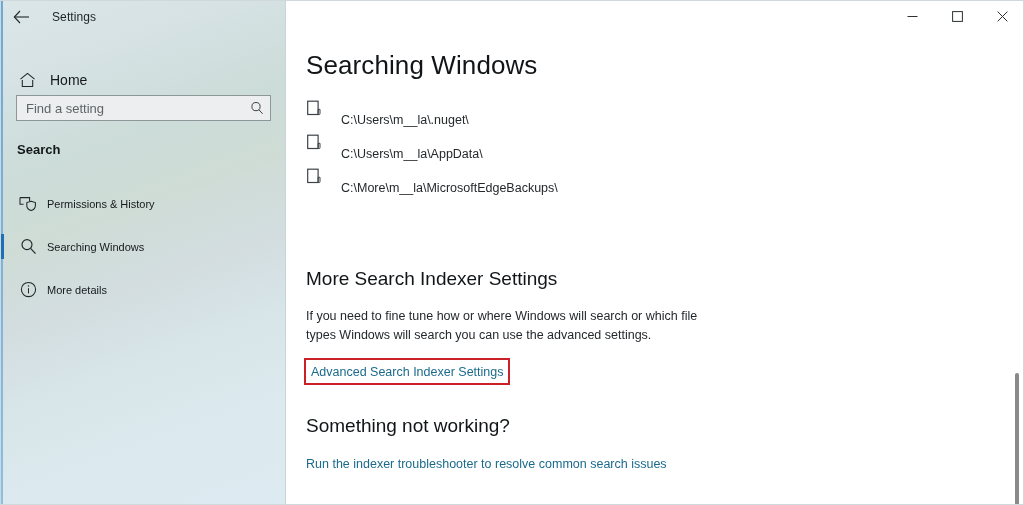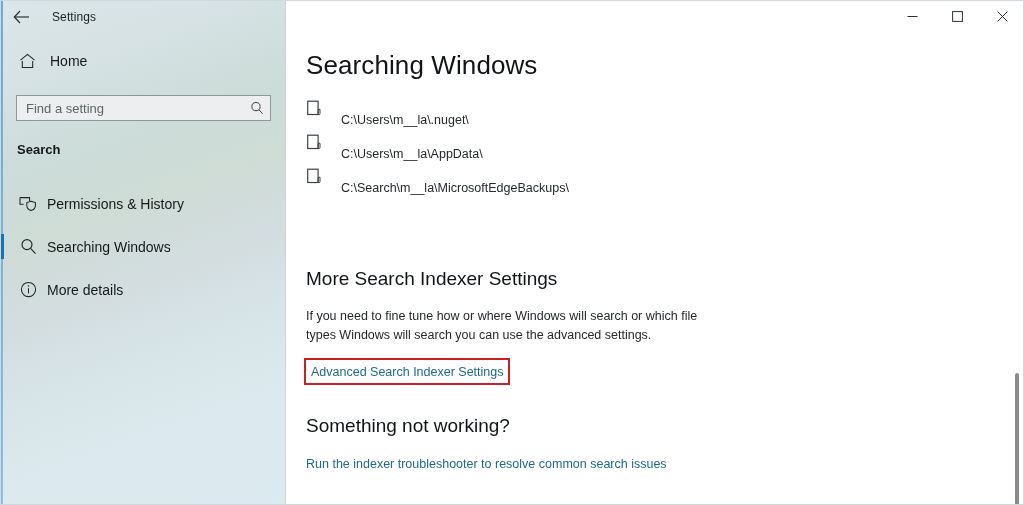--- a/index.html
+++ b/index.html
@@ -62,21 +62,21 @@
   .back-btn svg { display:block; }
   .settings-title {
     font-size: 12px;
     color: #1d2224;
     margin-left: 11px;
     letter-spacing: .1px;
   }
 
   .home-row {
     position: absolute;
-    left: 0; top: 46px;
+    left: 0; top: 65px;
     width: 285px; height: 28px;
     display: flex;
     align-items: center;
     cursor: pointer;
   }
   .home-icon {
     width: 36px;
     display: flex; align-items: center; justify-content: center;
     margin-left: 8px;
   }
@@ -134,21 +134,21 @@
     align-items: center;
     cursor: pointer;
     margin-bottom: 14px;
   }
   .nav-item .nav-icon {
     width: 30px;
     margin-left: 12px;
     display: flex; align-items: center; justify-content: center;
   }
   .nav-item .nav-label {
-    font-size: 14px;
+    font-size: 11px;
     color: #15191b;
     margin-left: 4px;
   }
   .nav-item.selected::before {
     content: "";
     position: absolute;
     left: 0; top: 2px;
     width: 3px; height: 25px;
     background: #1d6fb8;
     z-index: 3;
@@ -390,21 +390,21 @@
         <div class="path-text">C:\Users\m__la\AppData\</div>
       </div>
 
       <div class="path-row">
         <div class="path-icon">
           <svg width="15" height="17" viewBox="0 0 15 17" aria-hidden="true">
             <rect x="0.7" y="1.2" width="10.4" height="13.3" fill="none" stroke="#3c4347" stroke-width="1.2"></rect>
             <path d="M11.1 9.3 h1.9 v4.4 a0.95 0.95 0 0 1 -1.9 0 z" fill="none" stroke="#3c4347" stroke-width="1"></path>
           </svg>
         </div>
-        <div class="path-text">C:\Search\m__la\MicrosoftEdgeBackups\</div>
+        <div class="path-text">C:\More\m__la\MicrosoftEdgeBackups\</div>
       </div>
 
 
     </div>
 
     <div class="sec-heading more">More Search Indexer Settings</div>
     <div class="sec-desc">If you need to fine tune how or where Windows will search or which file types Windows will search you can use the advanced settings.</div>
 
     <div class="highlight-box">
       <a class="link">Advanced Search Indexer Settings</a>

